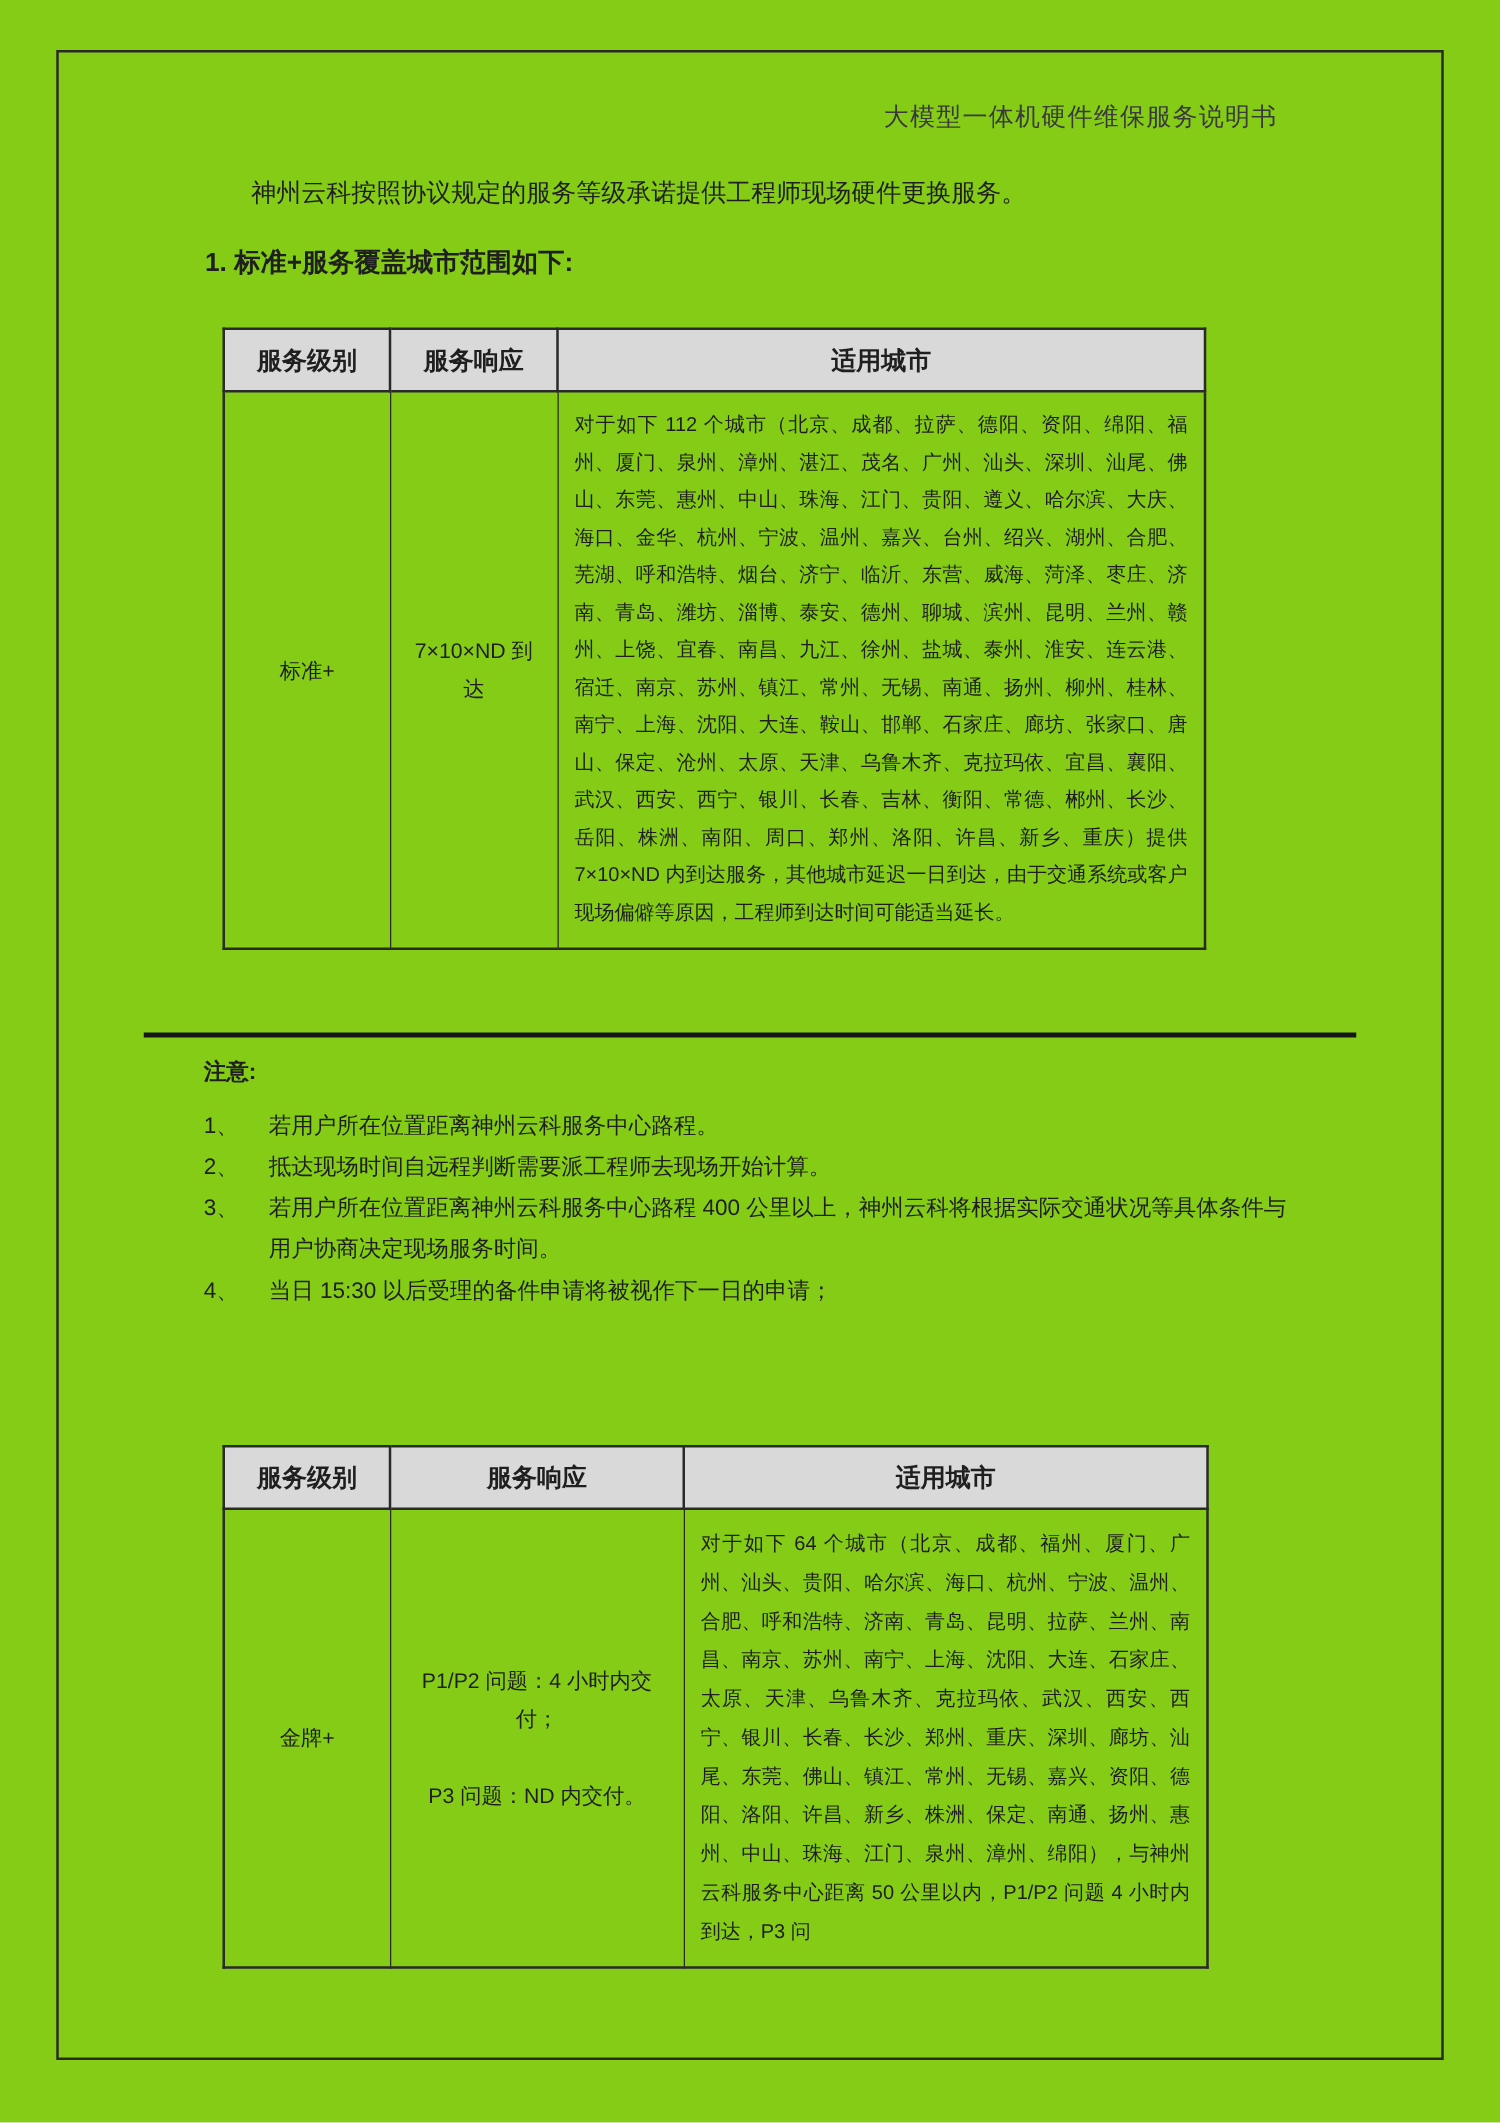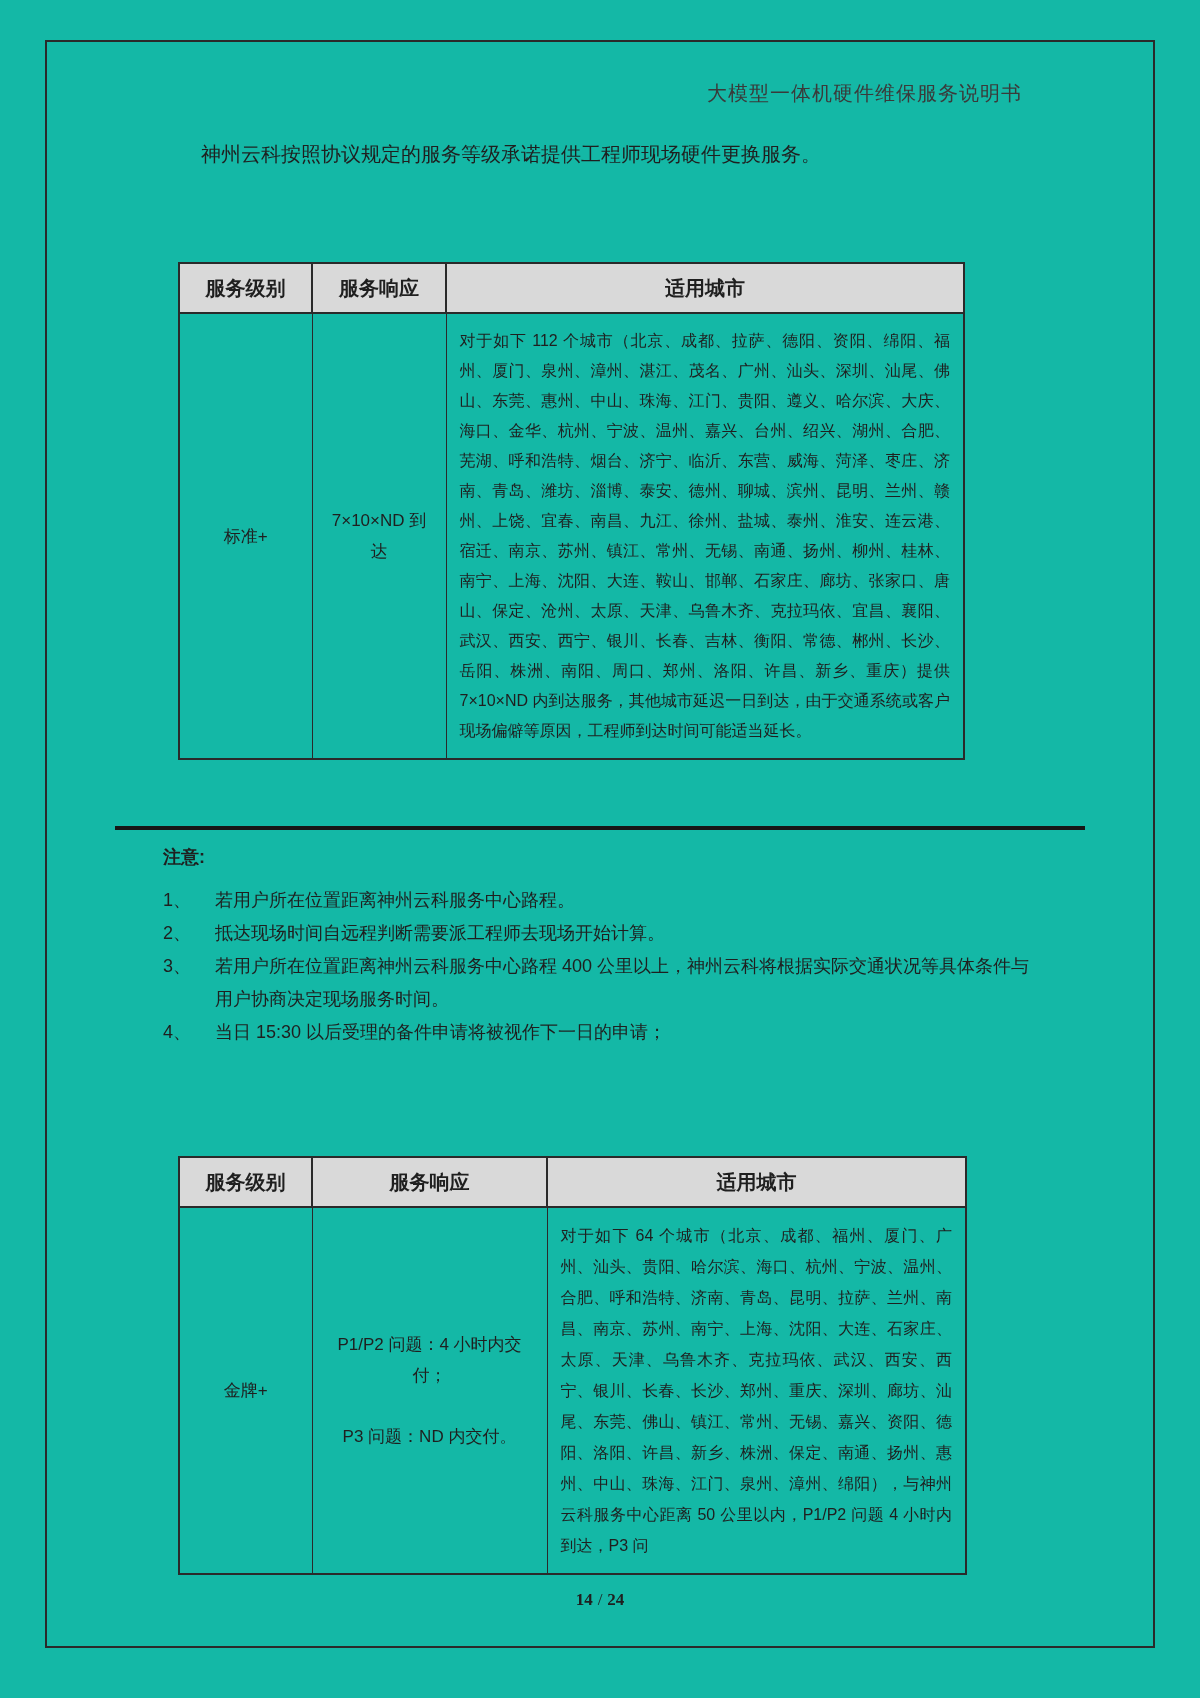--- a/index.html
+++ b/index.html
@@ -1,17 +1,17 @@
 <!DOCTYPE html>
 <html style="--table-header-bg: #d9d9d9; --border: #2a2a2a; --text: #1f1f1f;"><head>
 <meta charset="utf-8">
 <style>
   html,body { margin:0; padding:0; background:#ffffff; }
   .page {
-    position:relative; width:1200px; height:1698px; background:#14b8a6;
+    position:relative; width:1200px; height:1698px; background:#84cc16;
     font-family:"Liberation Sans","DejaVu Sans",sans-serif;
     color:var(--text,#1f1f1f); overflow:hidden;
   }
   .frame {
     position:absolute; left:45px; top:40px; width:1110px; height:1608px;
     border:2px solid var(--border,#2a2a2a); box-sizing:border-box;
   }
   .doc-header {
     position:absolute; top:80px; left:0; right:178px; text-align:right;
     font-family:"Liberation Serif","DejaVu Serif",serif;
@@ -74,20 +74,21 @@
 </head>
 <body>
 
 <div class="page">
   <div class="frame"></div>
 
   <div class="doc-header">大模型一体机硬件维保服务说明书</div>
 
   <p class="intro">神州云科按照协议规定的服务等级承诺提供工程师现场硬件更换服务。</p>
 
+  <h2 class="sec-heading h-sec1">1. 标准+服务覆盖城市范围如下:</h2>
 
   <table class="svc-table table1">
     <colgroup>
         <col style="width:133px">
         <col style="width:134px">
         <col style="width:518px">
       </colgroup>
     <thead>
       <tr>
         <th>服务级别</th>
@@ -146,16 +147,13 @@
         <td class="c-center">金牌+</td>
         <td class="c-center">
           <div class="resp-line">P1/P2 问题：4 小时内交付；</div>
           <div class="resp-line resp-gap">P3 问题：ND 内交付。</div>
         </td>
         <td class="c-cities">对于如下 64 个城市（北京、成都、福州、厦门、广州、汕头、贵阳、哈尔滨、海口、杭州、宁波、温州、合肥、呼和浩特、济南、青岛、昆明、拉萨、兰州、南昌、南京、苏州、南宁、上海、沈阳、大连、石家庄、太原、天津、乌鲁木齐、克拉玛依、武汉、西安、西宁、银川、长春、长沙、郑州、重庆、深圳、廊坊、汕尾、东莞、佛山、镇江、常州、无锡、嘉兴、资阳、德阳、洛阳、许昌、新乡、株洲、保定、南通、扬州、惠州、中山、珠海、江门、泉州、漳州、绵阳），与神州云科服务中心距离 50 公里以内，P1/P2 问题 4 小时内到达，P3 问</td>
       </tr>
     </tbody>
   </table>
 
-  <div class="footer">
-    <span>14</span><span class="sep">/</span><span>24</span>
-  </div>
 </div>
 
 </body></html>

